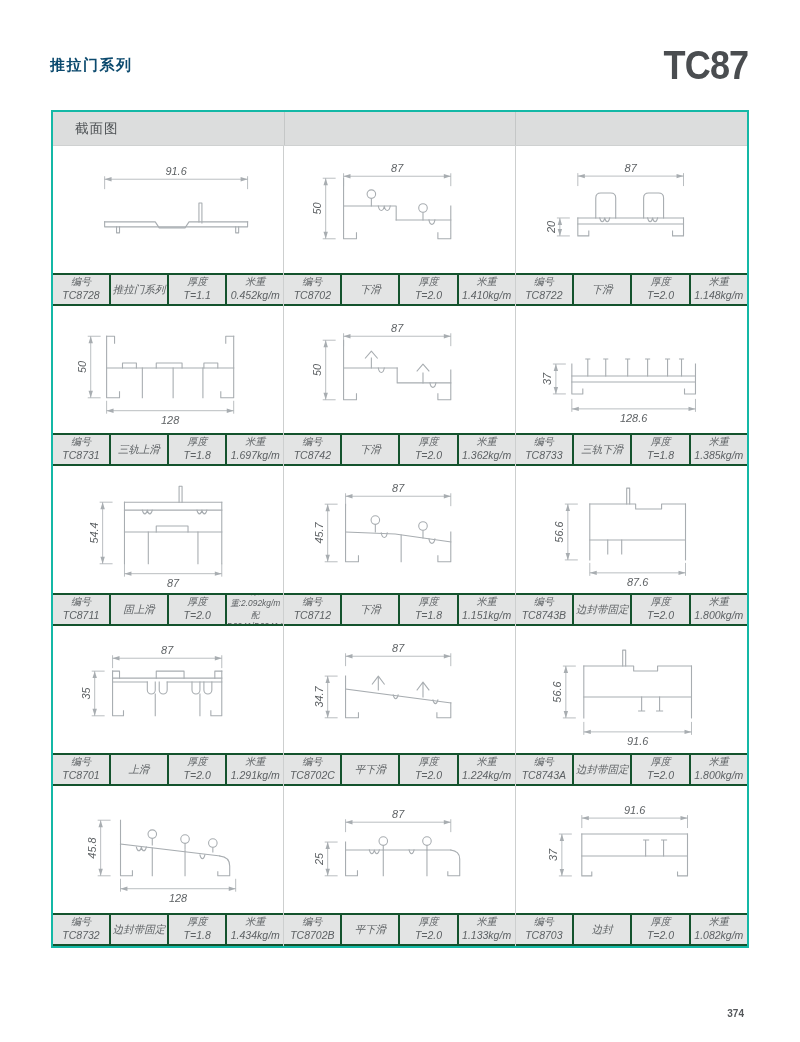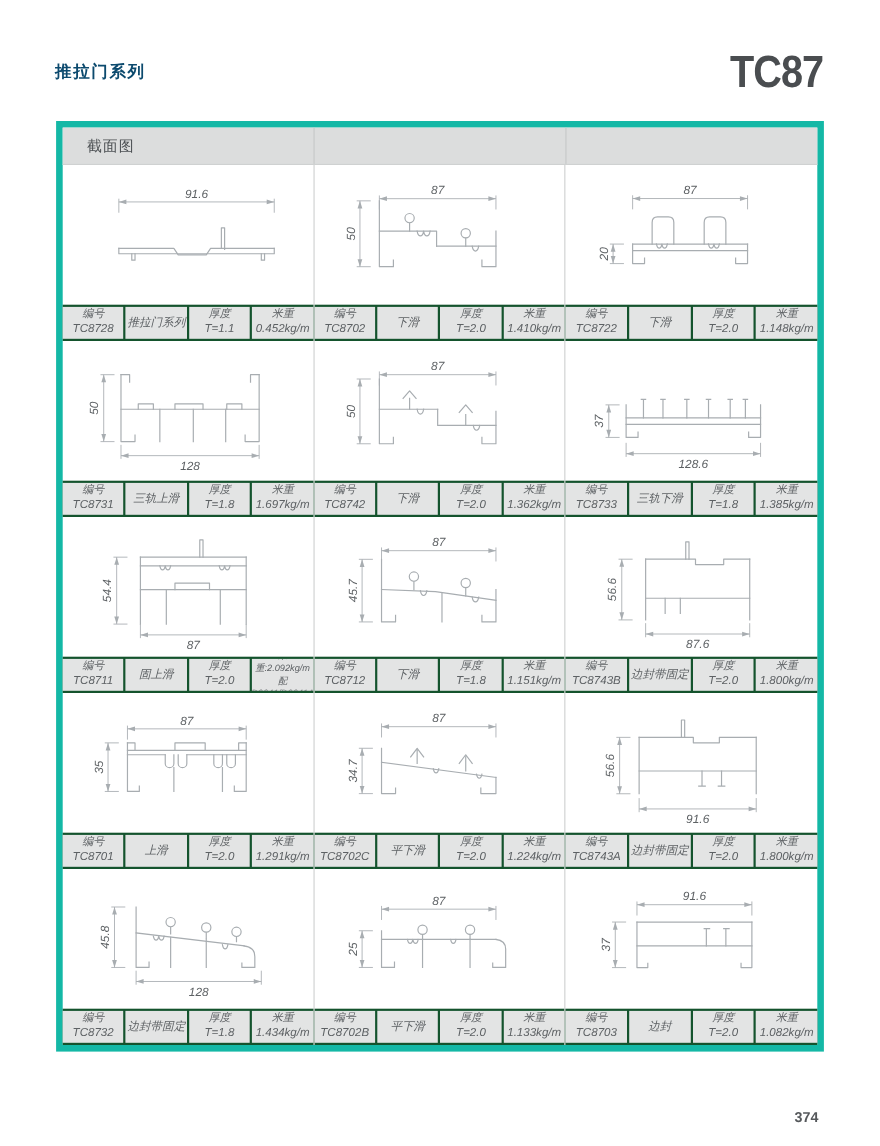--- a/index.html
+++ b/index.html
@@ -10,21 +10,21 @@
   .series-title{
     position:absolute;left:50px;top:56px;font-size:15px;font-weight:600;
     color:#0c4a6e;letter-spacing:1.5px;
   }
   .model-title{
     position:absolute;right:52px;top:42px;font-size:41px;font-weight:bold;
     color:#4a4d50;letter-spacing:-1px;transform:scaleX(.88);transform-origin:right center;
   }
   .catalog{
     position:absolute;left:51px;top:110px;width:698px;
-    border:6px solid #14b8a6;box-sizing:border-box;background:#fff;
+    border:2px solid #14b8a6;box-sizing:border-box;background:#fff;
   }
   .table-header{
     height:33px;background:#dcdddd;display:flex;align-items:center;
     border-bottom:1px solid #cfd1d1;
   }
   .table-header .hseg{flex:1;height:100%;display:flex;align-items:center;border-left:1px solid #c5c7c7;}
   .table-header .hseg:first-child{border-left:none;}
   .table-header .hseg span{
     padding-left:22px;font-size:13.5px;color:#4c5053;letter-spacing:1px;
   }
@@ -38,21 +38,21 @@
     display:grid;grid-template-columns:1fr 1fr 1fr 1fr;gap:2px;
   }
   .strip .sub{
     background:#e3e4e4;display:flex;flex-direction:column;justify-content:center;
     align-items:center;text-align:center;color:#5d6164;line-height:1.28;overflow:hidden;
   }
   .strip .lab{font-size:10px;}
   .strip .val{font-size:10.5px;}
   .strip .sub.small .lab,.strip .sub.small .val{font-size:8.4px;line-height:1.35;}
   .page-num{
-    position:absolute;right:56px;top:1008px;font-size:13px;font-weight:bold;color:#55585b;
+    position:absolute;right:56px;top:1008px;font-size:10px;font-weight:bold;color:#55585b;
   }
 </style>
 </head>
 <body>
 
 <div class="series-title">推拉门系列</div>
 <div class="model-title">TC87</div>
 
 <div class="catalog">
   <div class="table-header">

